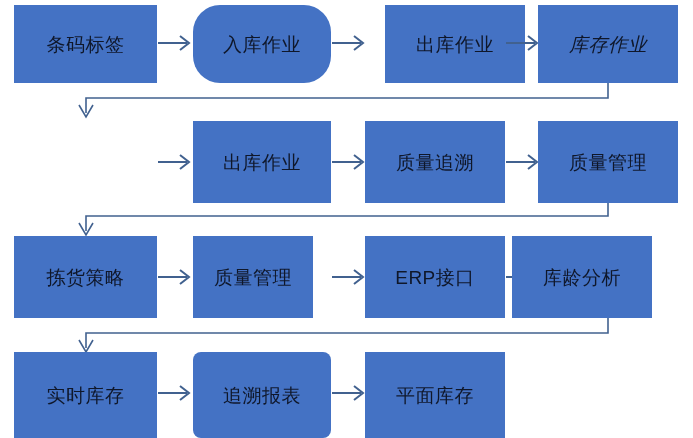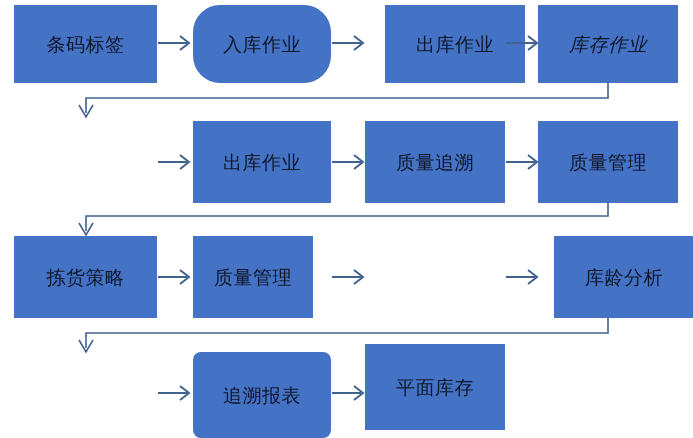--- a/index.html
+++ b/index.html
@@ -153,55 +153,61 @@
     <span class="node-label">质量管理</span>
   </div>
 
   <div class="h-arrow" style="left:332px; top:268px; width:34px;">
     <svg width="34" height="18" viewBox="0 0 34 18">
       <line x1="0" y1="9" x2="29" y2="9" stroke="#41618F" stroke-width="2"></line>
       <polyline points="22,2 31,9 22,16" fill="none" stroke="#41618F" stroke-width="2"></polyline>
     </svg>
   </div>
 
+  <div class="node" style="left:365px; top:236px; width:140px; height:82px;">
+    <span class="node-label">ERP接口</span>
+  </div>
 
   <div class="h-arrow" style="left:506px; top:268px; width:34px;">
     <svg width="34" height="18" viewBox="0 0 34 18">
       <line x1="0" y1="9" x2="29" y2="9" stroke="#41618F" stroke-width="2"></line>
       <polyline points="22,2 31,9 22,16" fill="none" stroke="#41618F" stroke-width="2"></polyline>
     </svg>
   </div>
 
-  <div class="node" style="left:554px; top:236px; width:140px; height:82px;">
+  <div class="node" style="left:512px; top:236px; width:140px; height:82px;">
     <span class="node-label">库龄分析</span>
   </div>
 
   <div class="elbow" style="left:78px; top:318px; width:540px; height:38px;">
     <svg width="540" height="38" viewBox="0 0 540 38">
       <polyline points="530,0 530,15 8,15 8,30" fill="none" stroke="#41618F" stroke-width="1.6"></polyline>
       <polyline points="1,22 8,34 15,22" fill="none" stroke="#41618F" stroke-width="1.6"></polyline>
     </svg>
   </div>
 
+  <div class="node" style="left:14px; top:352px; width:143px; height:86px;">
+    <span class="node-label">实时库存</span>
+  </div>
 
   <div class="h-arrow" style="left:158px; top:384px; width:34px;">
     <svg width="34" height="18" viewBox="0 0 34 18">
       <line x1="0" y1="9" x2="29" y2="9" stroke="#41618F" stroke-width="2"></line>
       <polyline points="22,2 31,9 22,16" fill="none" stroke="#41618F" stroke-width="2"></polyline>
     </svg>
   </div>
 
   <div class="node" style="left:193px; top:352px; width:138px; height:86px;border-radius:8px;">
     <span class="node-label">追溯报表</span>
   </div>
 
   <div class="h-arrow" style="left:332px; top:384px; width:34px;">
     <svg width="34" height="18" viewBox="0 0 34 18">
       <line x1="0" y1="9" x2="29" y2="9" stroke="#41618F" stroke-width="2"></line>
       <polyline points="22,2 31,9 22,16" fill="none" stroke="#41618F" stroke-width="2"></polyline>
     </svg>
   </div>
 
-  <div class="node" style="left:365px; top:344px; width:140px; height:86px;">
+  <div class="node" style="left:365px; top:352px; width:140px; height:86px;">
     <span class="node-label">平面库存</span>
   </div>
 
 </div>
 
 </body></html>

